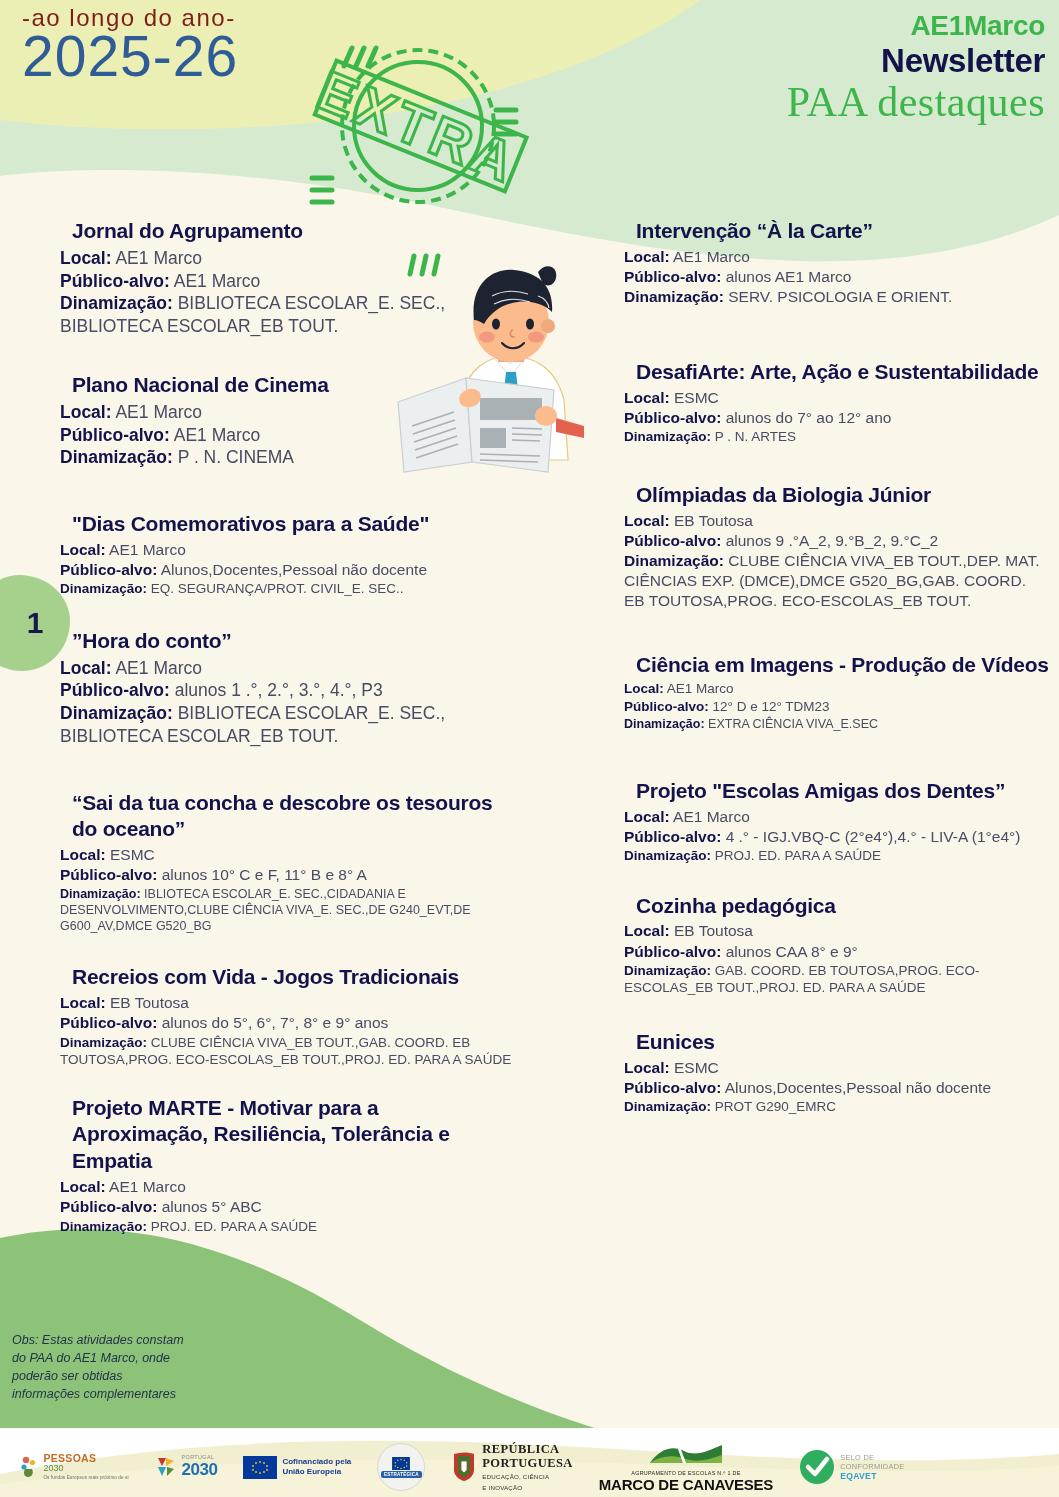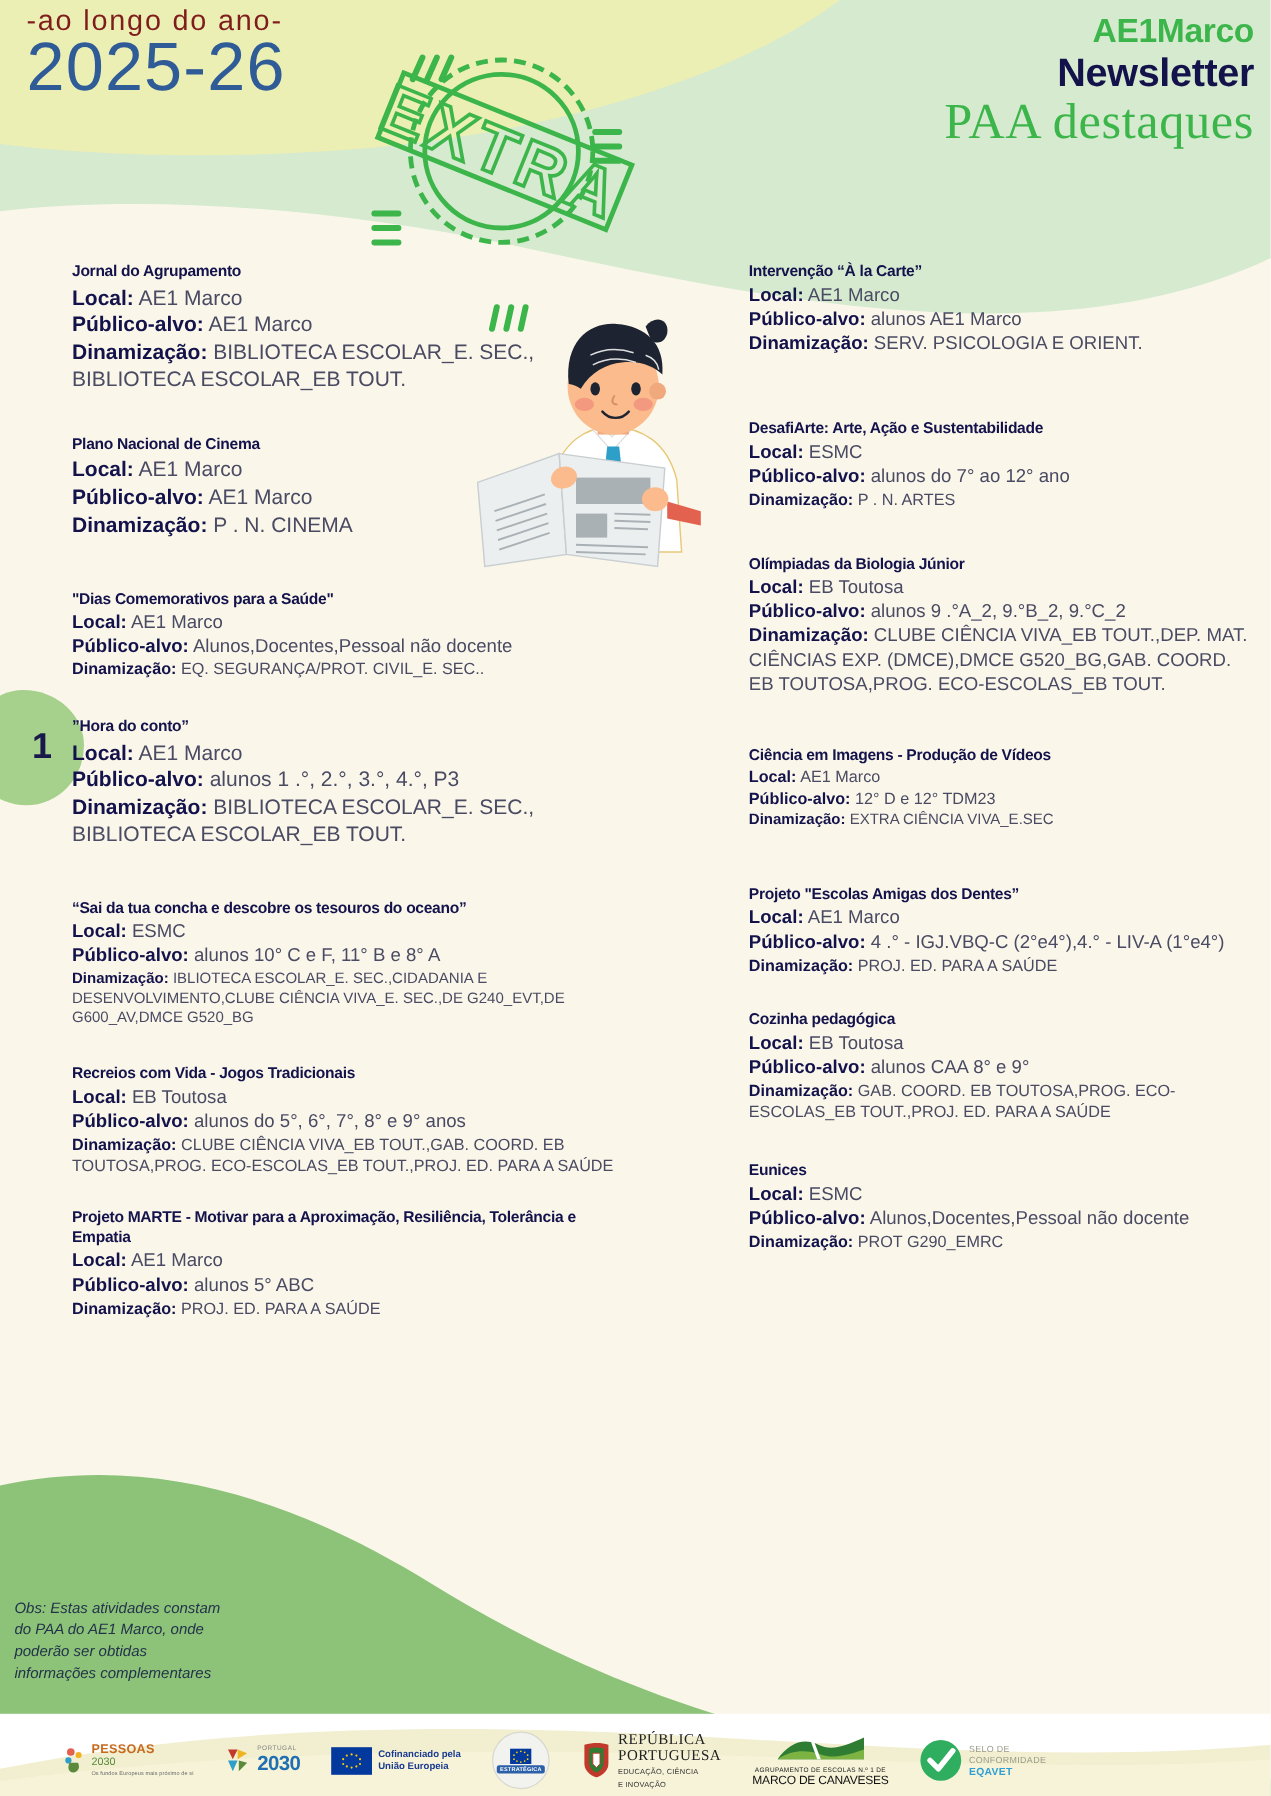--- a/index.html
+++ b/index.html
@@ -137,26 +137,26 @@
   
   .column {
     position: absolute;
     top: 218px;
   }
   #col-left  { left: 60px;  width: 455px; }
   #col-right { left: 624px; width: 425px; }
 
   .entry { margin-bottom: 0; }
   .entry-title {
-    font-size: 13px;
+    font-size: 21px;
     font-weight: bold;
     color: #13124b;
     line-height: 1.28;
     letter-spacing: -0.25px;
-    margin: 0 0 2px 0;
+    margin: 0 0 2px 12px;
   }
   .field {
     margin: 0;
     color: #3c3c58;
     line-height: 1.3;
   }
   .field .lbl {
     font-weight: bold;
     color: #13124b;
   }
@@ -199,26 +199,26 @@
 
   .l-pessoas .t1 { font-size: 10.5px; font-weight: bold; color: #c76a1e; letter-spacing: 0.3px; }
   .l-pessoas .t2 { font-size: 9px; color: #5a8a3a; }
   .l-pessoas .sub { font-size: 4.6px; color: #6b6b6b; margin-top: 2px; letter-spacing: 0.1px; }
 
   .l-portugal .t1 { font-size: 5.4px; color: #888; letter-spacing: 0.4px; }
   .l-portugal .t2 { font-size: 17px; font-weight: bold; color: #1f6fb2; letter-spacing: -0.5px; }
 
   .l-eu .t1 { font-size: 8px; font-weight: bold; color: #1a3a8f; line-height: 1.25; }
 
-  .l-rep .t1 { font-size: 12.5px; font-weight: normal; color: #222; letter-spacing: 0.4px; line-height: 1.12;
+  .l-rep .t1 { font-size: 12.5px; font-weight: bold; color: #222; letter-spacing: 0.4px; line-height: 1.12;
                font-family: "Liberation Serif", serif; }
   .l-rep .sub { font-size: 6.2px; color: #333; letter-spacing: 0.2px; margin-top: 3px; line-height: 1.25; }
 
   .l-ae .t1 { font-size: 5.4px; color: #222; letter-spacing: 0.3px; }
-  .l-ae .t2 { font-size: 10px; font-weight: normal; color: #111; letter-spacing: -0.2px; }
+  .l-ae .t2 { font-size: 15px; font-weight: bold; color: #111; letter-spacing: -0.2px; }
 
   .l-eqavet .t1 { font-size: 7.4px; color: #9a9a8a; line-height: 1.3; letter-spacing: 0.3px; }
   .l-eqavet .t2 { font-size: 8.6px; font-weight: bold; color: #2f9fd4; letter-spacing: 0.3px; }
 
   .eu-flag {
     width: 34px; height: 23px; background: #03399c;
     display: flex; align-items: center; justify-content: center;
   }
   .seal-circle {
     width: 46px; height: 46px; border-radius: 50%;

